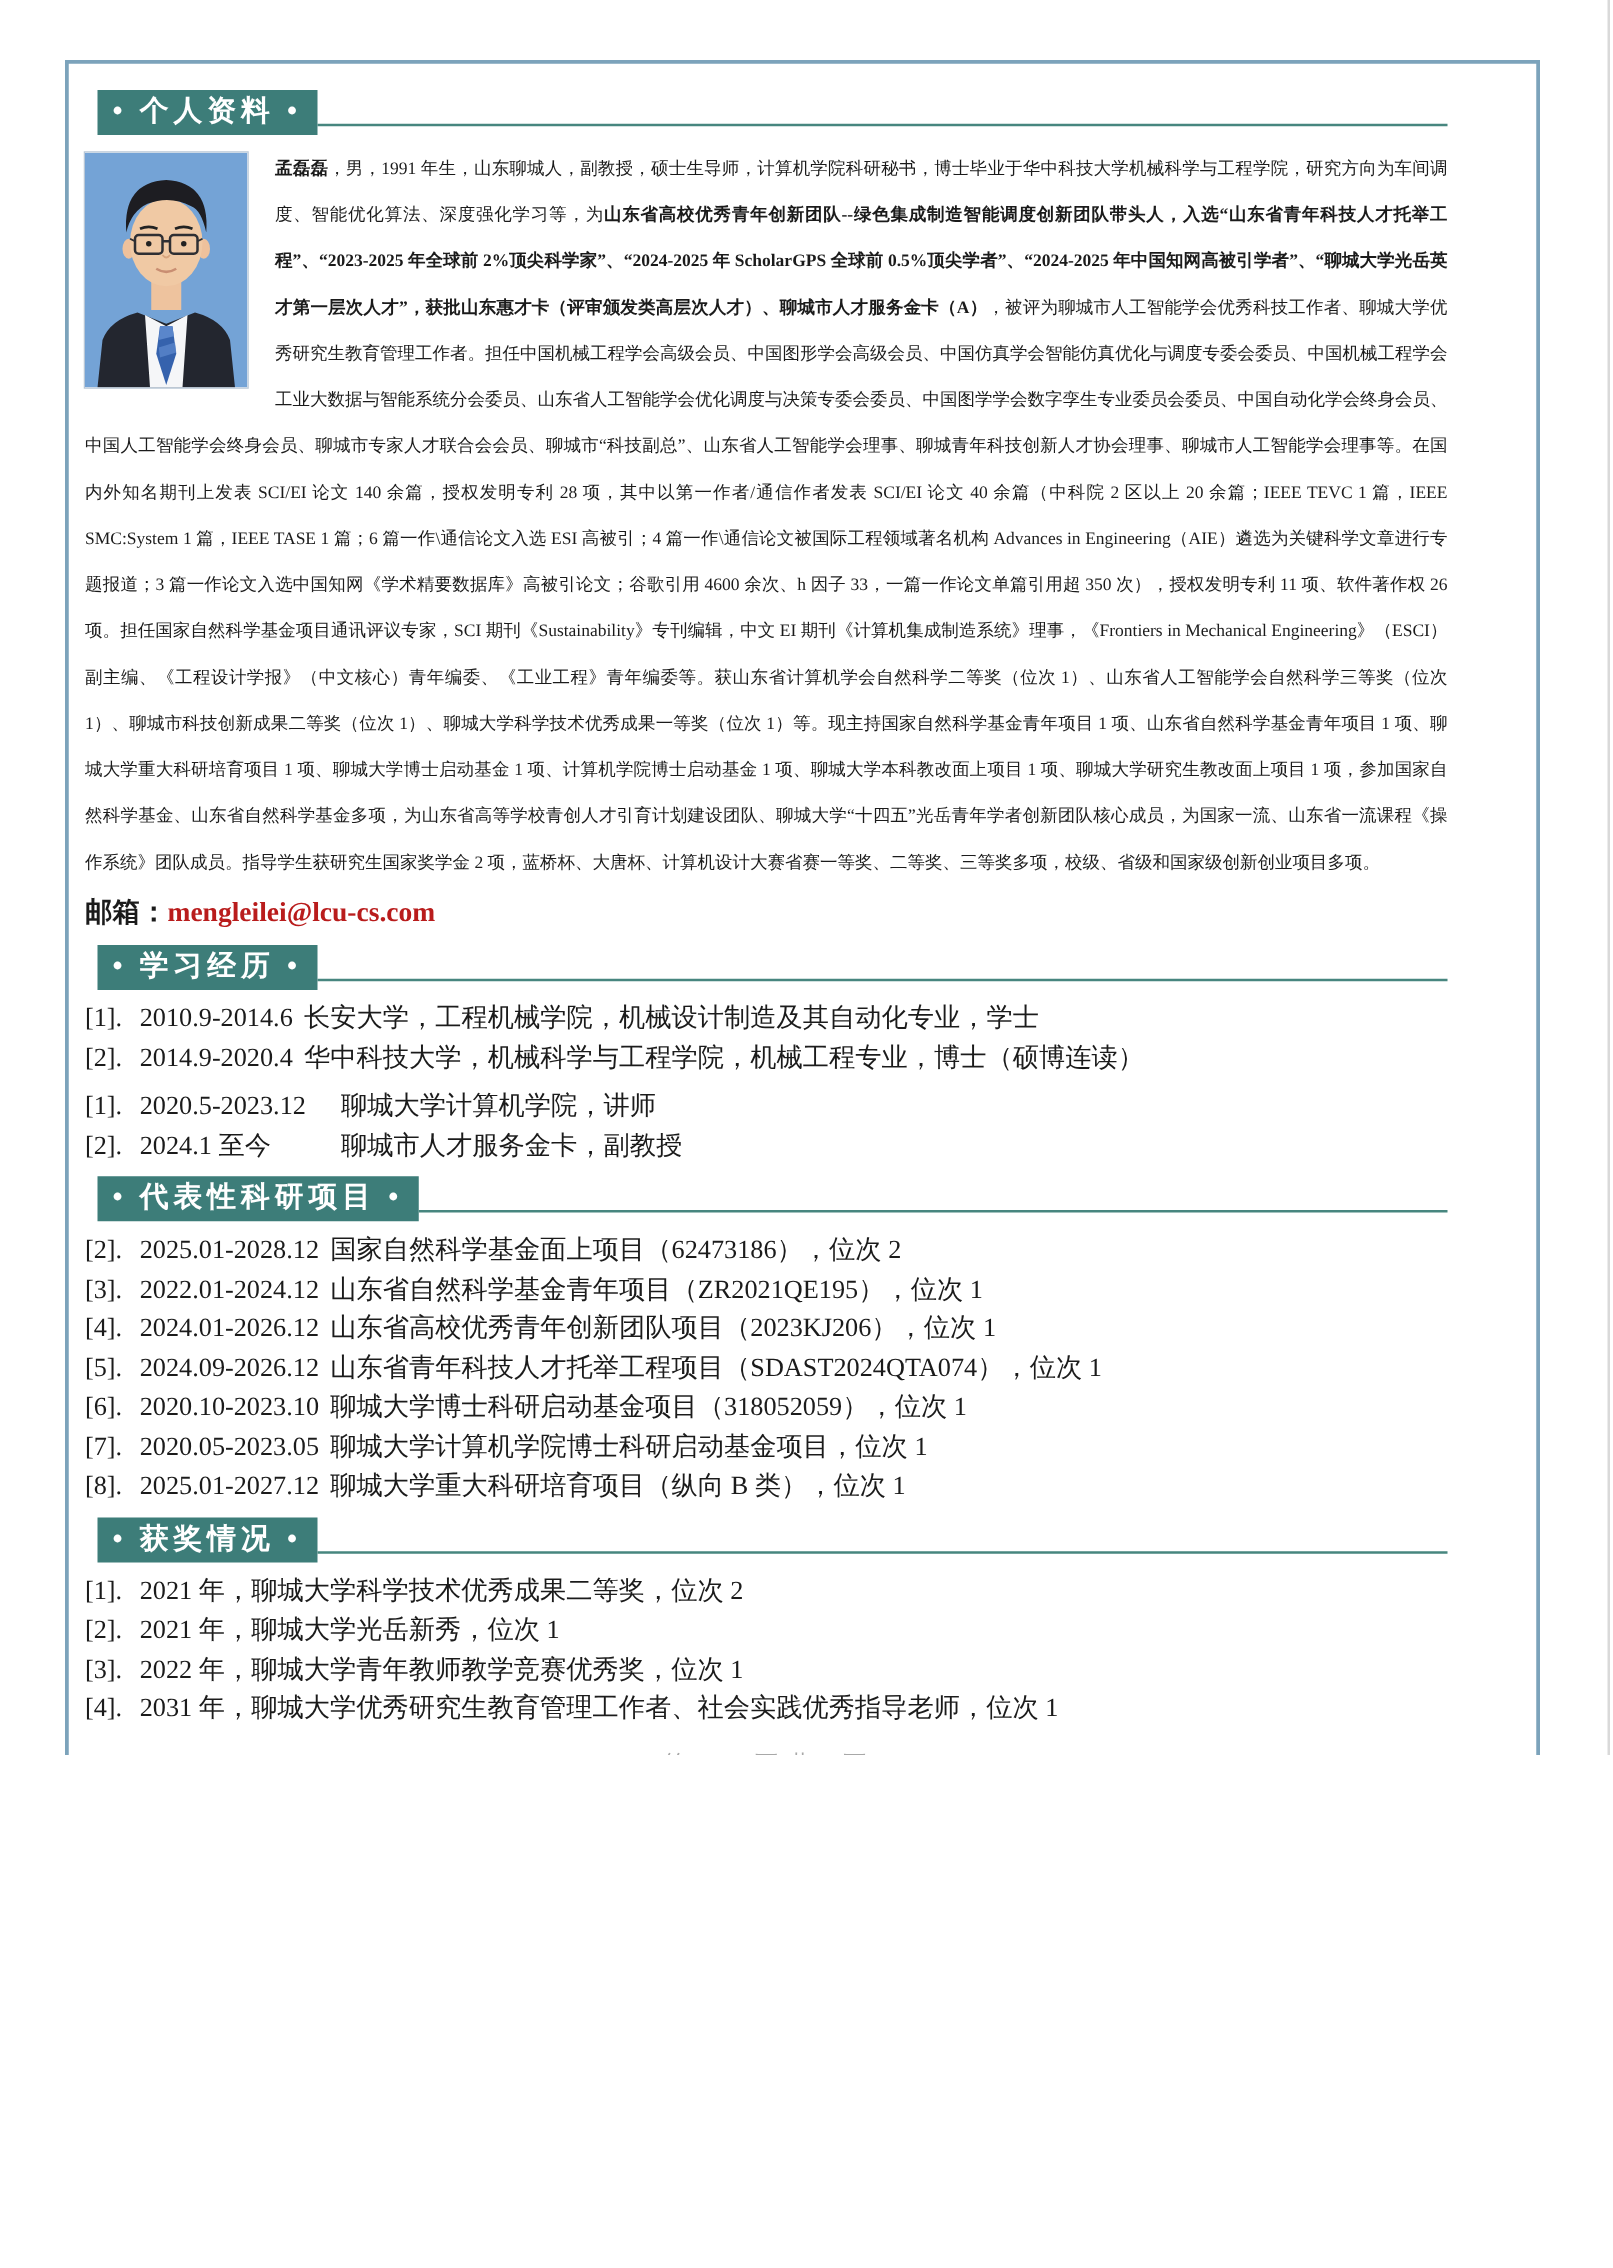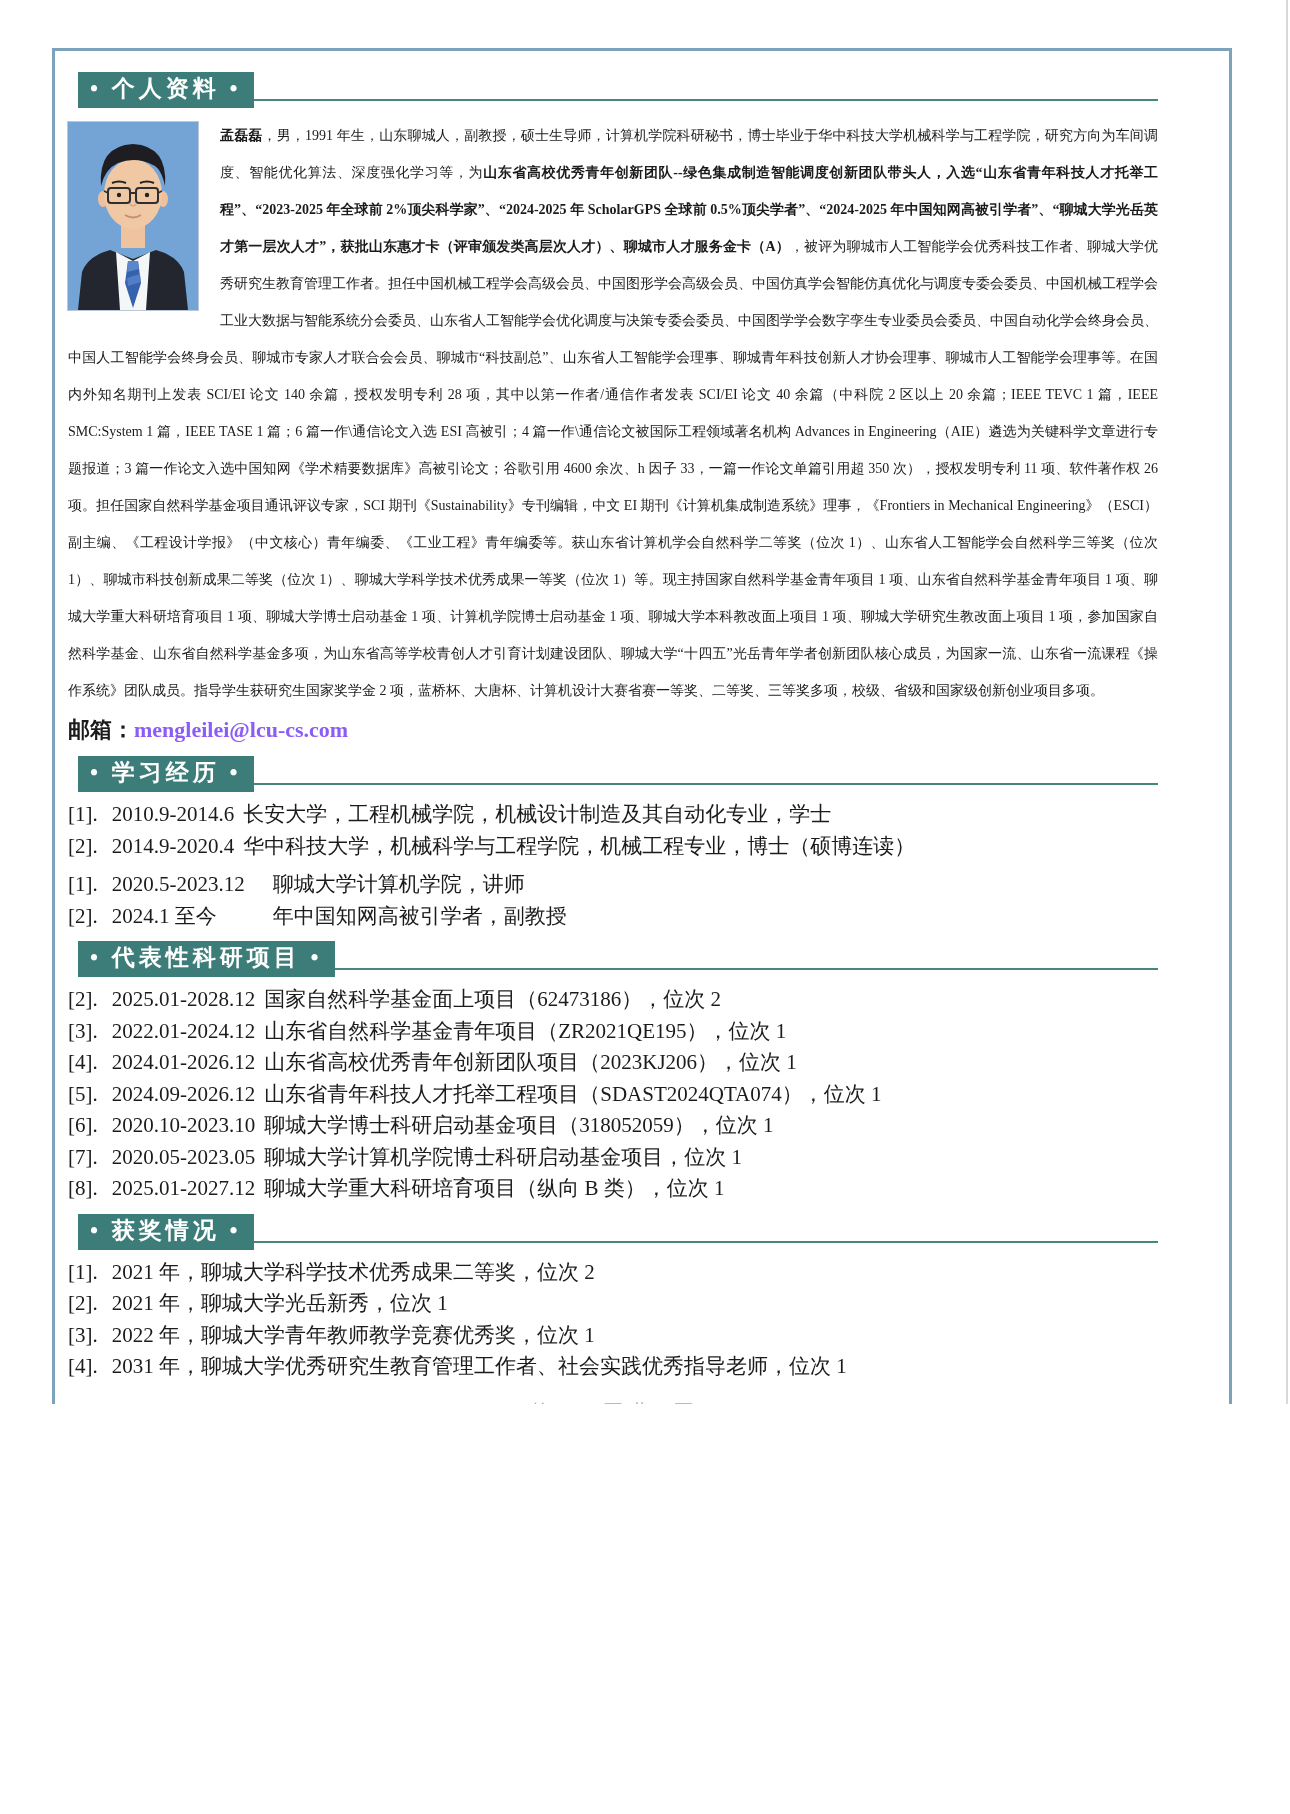--- a/index.html
+++ b/index.html
@@ -28,21 +28,21 @@
   
   .para{
     margin-top:9px;font-size:14px;line-height:37px;text-align:justify;
   }
   .para .b{font-weight:700;}
   .photo{
     float:left;width:130px;height:188px;margin:5px 22px 6px 0;display:block;
     outline:1px solid #b9c7d6;
   }
   .email-line{clear:both;font-size:22px;font-weight:700;margin-top:4px;line-height:34px;}
-  .email{color:#8b5cf6;text-decoration:none;cursor:pointer;}
+  .email{color:#b91c1c;text-decoration:none;cursor:pointer;}
   
   .list{margin-top:7px;margin-bottom:7px;}
   .li{font-size:21px;line-height:31.5px;white-space:nowrap;}
   .li .no{display:inline-block;margin-right:14px;}
   .li .date{display:inline-block;margin-right:9px;}
   #work-list .date{min-width:152px;}
   .sec{margin-top:9px;}
   .footer{
     margin-top:16px;text-align:center;color:#a8a8a8;font-size:18px;letter-spacing:2px;
   }
@@ -99,21 +99,21 @@
       <span class="hbox">• 学习经历 •</span>
       <span class="hline"></span>
     </div>
     <div class="list" id="education-list">
         <div class="li"><span class="no">[1].</span><span class="date">2010.9-2014.6</span><span class="txt">长安大学，工程机械学院，机械设计制造及其自动化专业，学士</span></div>
         <div class="li"><span class="no">[2].</span><span class="date">2014.9-2020.4</span><span class="txt">华中科技大学，机械科学与工程学院，机械工程专业，博士（硕博连读）</span></div>
       </div>
 
     <div class="list" id="work-list">
         <div class="li"><span class="no">[1].</span><span class="date">2020.5-2023.12</span><span class="txt">聊城大学计算机学院，讲师</span></div>
-        <div class="li"><span class="no">[2].</span><span class="date">2024.1 至今</span><span class="txt">年中国知网高被引学者，副教授</span></div>
+        <div class="li"><span class="no">[2].</span><span class="date">2024.1 至今</span><span class="txt">聊城市人才服务金卡，副教授</span></div>
       </div>
 
     <div class="hrow sec">
       <span class="hbox">• 代表性科研项目 •</span>
       <span class="hline"></span>
     </div>
     <div class="list" id="projects-list">
         <div class="li"><span class="no">[2].</span><span class="date">2025.01-2028.12</span><span class="txt">国家自然科学基金面上项目（62473186），位次 2</span></div>
         <div class="li"><span class="no">[3].</span><span class="date">2022.01-2024.12</span><span class="txt">山东省自然科学基金青年项目（ZR2021QE195），位次 1</span></div>
         <div class="li"><span class="no">[4].</span><span class="date">2024.01-2026.12</span><span class="txt">山东省高校优秀青年创新团队项目（2023KJ206），位次 1</span></div>

